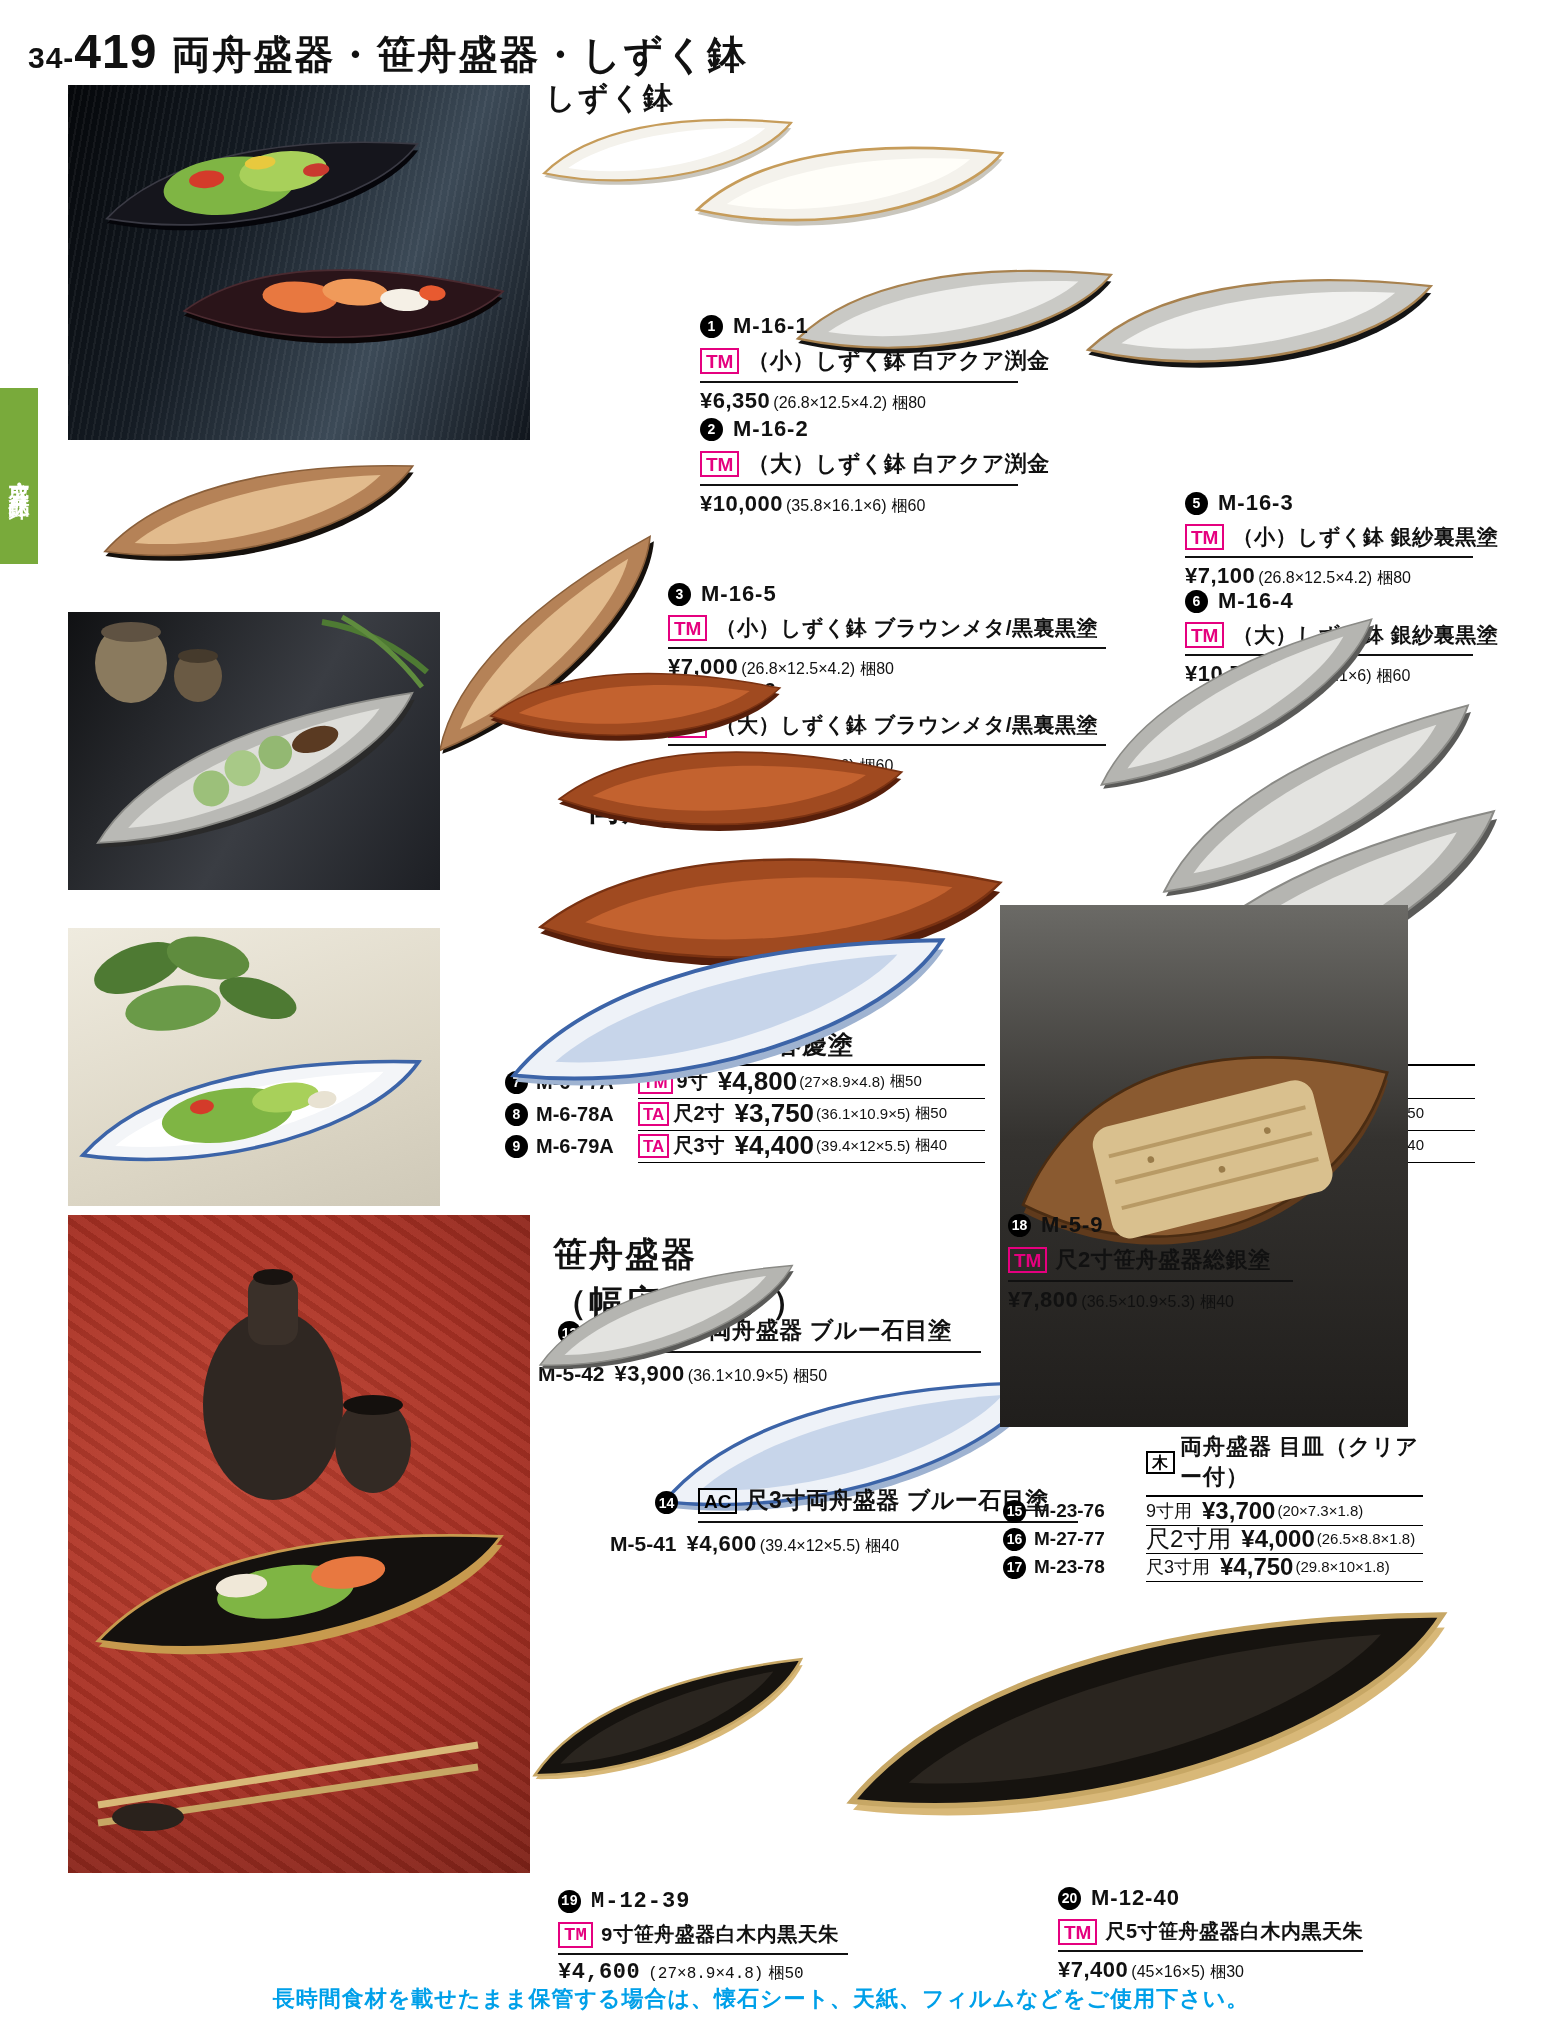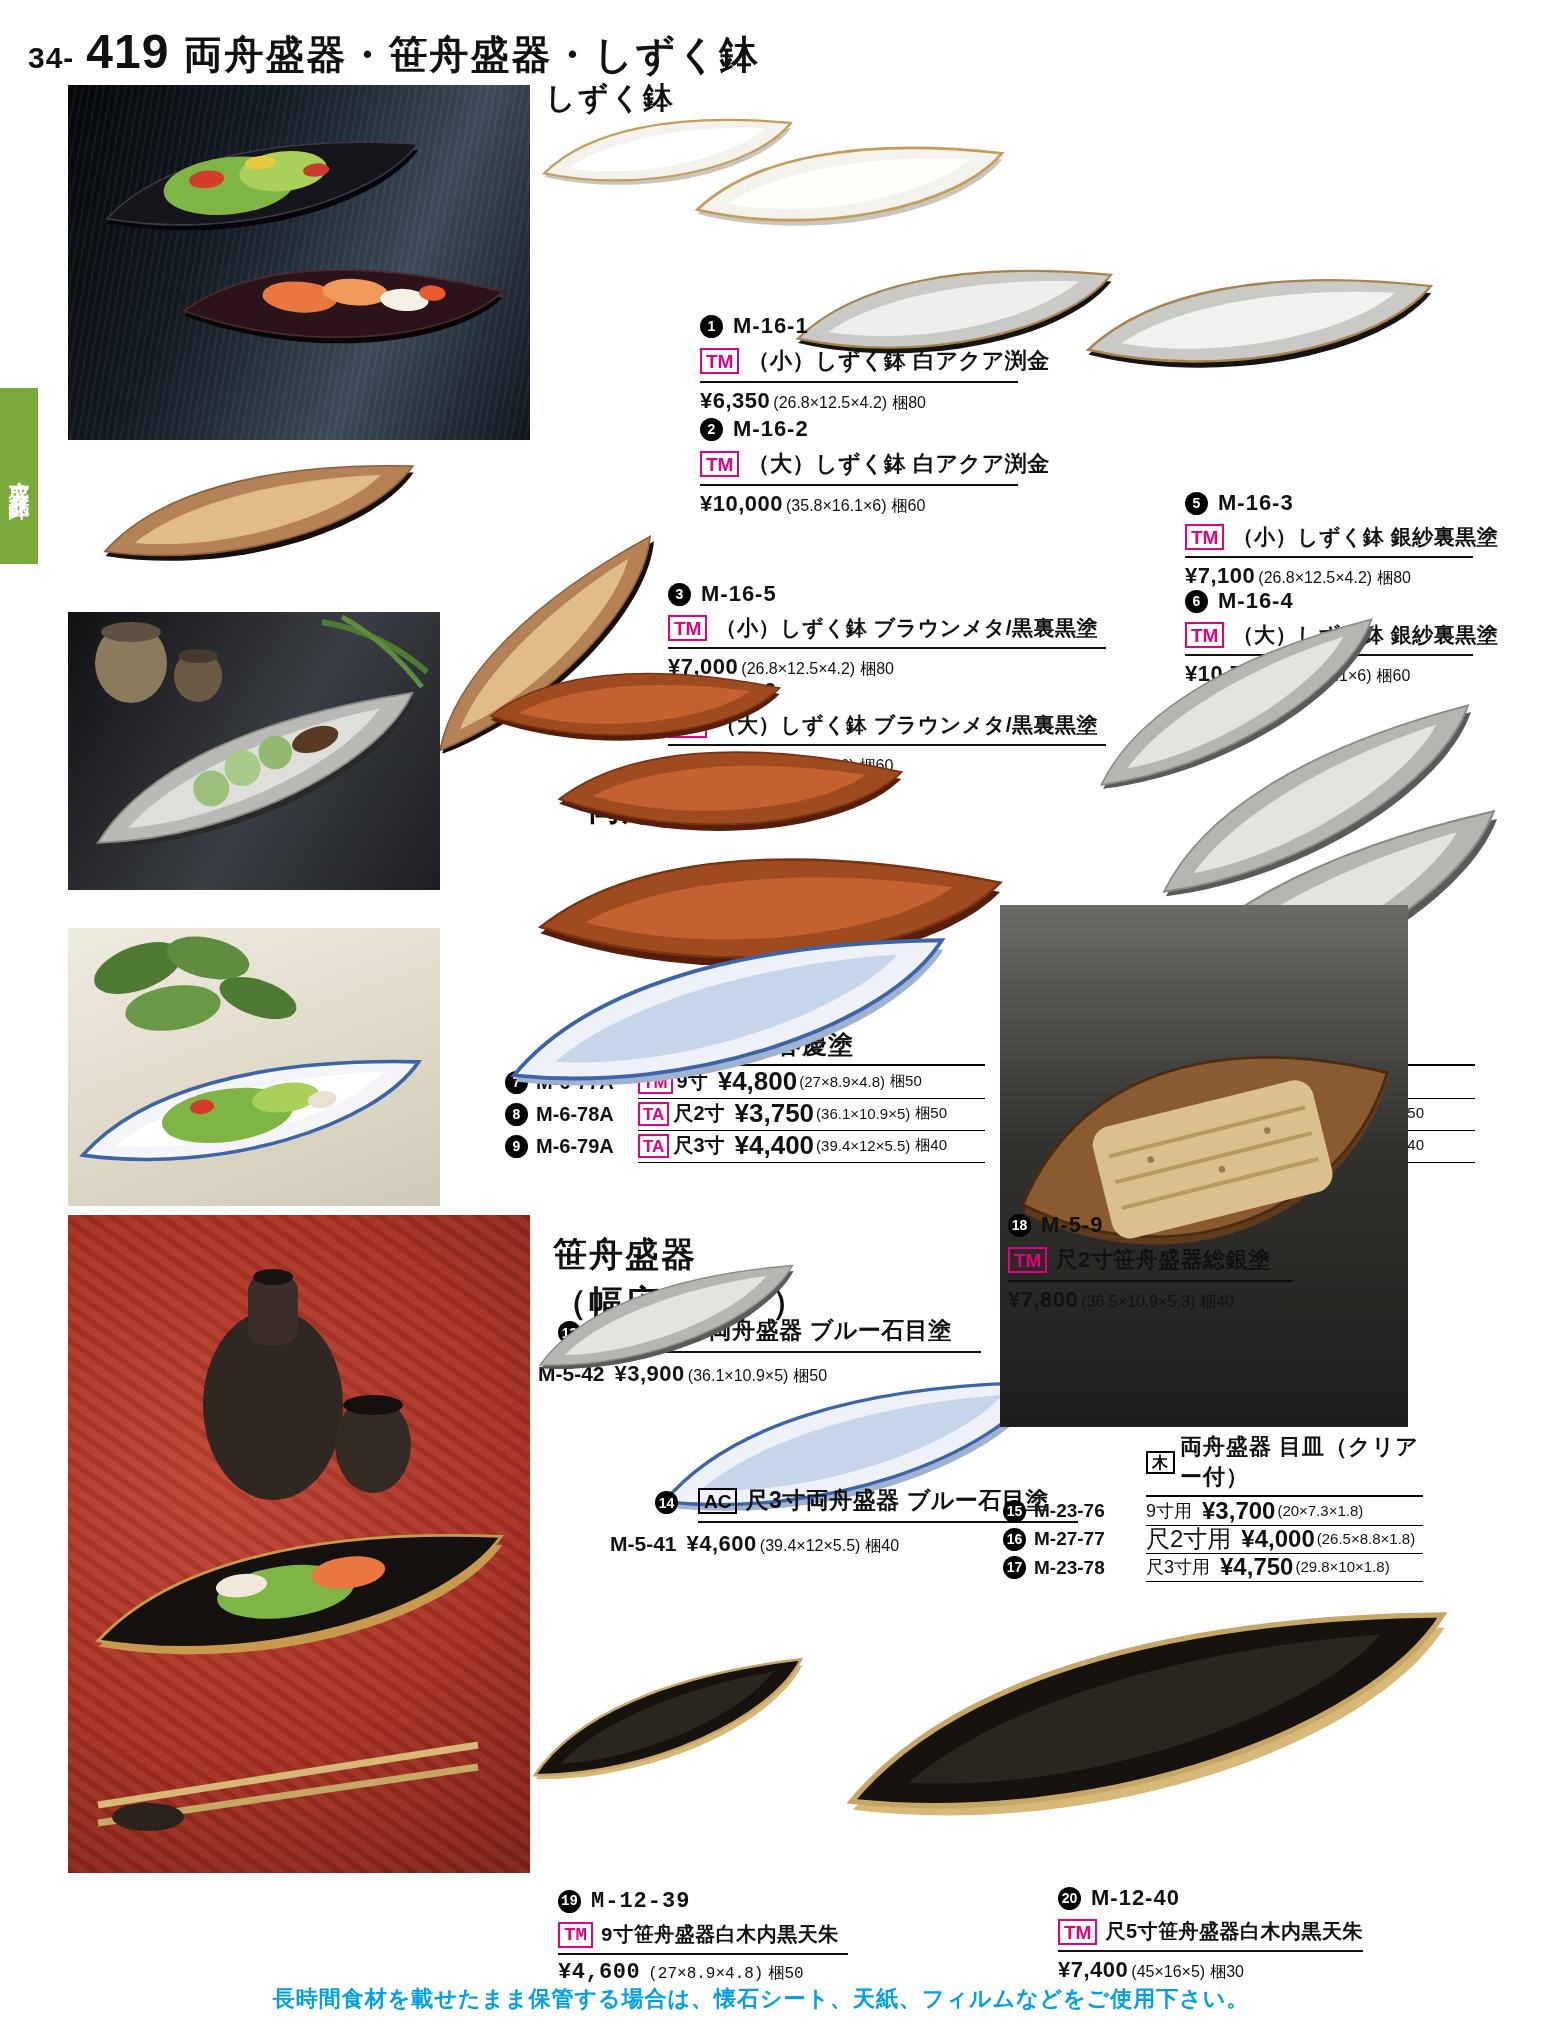--- a/index.html
+++ b/index.html
@@ -2,21 +2,21 @@
 <html><head>
 <meta charset="utf-8">
 <style>
   html,body{margin:0;padding:0;background:#fff;}
   .page{position:relative;width:1522px;height:2035px;background:#fff;overflow:hidden;
         font-family:"Liberation Sans","DejaVu Sans",sans-serif;color:#111;}
 
   
   .hdr{position:absolute;left:28px;top:24px;display:flex;align-items:baseline;white-space:nowrap;}
   .code-sm{font-size:30px;font-weight:bold;letter-spacing:1px;}
-  .code-lg{font-size:48px;font-weight:bold;letter-spacing:1px;margin-left:12px;}
+  .code-lg{font-size:48px;font-weight:bold;letter-spacing:1px;}
   .pg-title{font-size:39px;font-weight:bold;margin-left:14px;letter-spacing:2px;}
 
   
   .sidetab{position:absolute;left:0;top:388px;width:38px;height:176px;background:#79aa3b;
            color:#fff;display:flex;align-items:center;justify-content:center;}
   .sidetab span{writing-mode:vertical-rl;font-size:21px;font-weight:bold;letter-spacing:3px;}
 
   
   .sec-title{position:absolute;font-weight:bold;letter-spacing:2px;}
 
@@ -492,21 +492,21 @@
         <span class="numbadge">16</span>
         <span class="tcode" style="font-size:19px;">M-27-77</span>
       </div>
       <div class="tright">
         <span class="tsize" style="font-size:24px;font-weight:normal;">尺2寸用</span>
         <span class="tprice">¥4,000</span>
         <span class="tdims">(26.5×8.8×1.8)</span>
       </div>
     </div>
     <div class="trow mrow">
-      <div class="tleft" style="width:143px;align-items:flex-end;">
+      <div class="tleft" style="width:143px;">
         <span class="numbadge">17</span>
         <span class="tcode" style="font-size:19px;">M-23-78</span>
       </div>
       <div class="tright">
         <span class="tsize" style="font-size:18px;font-weight:normal;">尺3寸用</span>
         <span class="tprice">¥4,750</span>
         <span class="tdims">(29.8×10×1.8)</span>
       </div>
     </div>
   </div>

